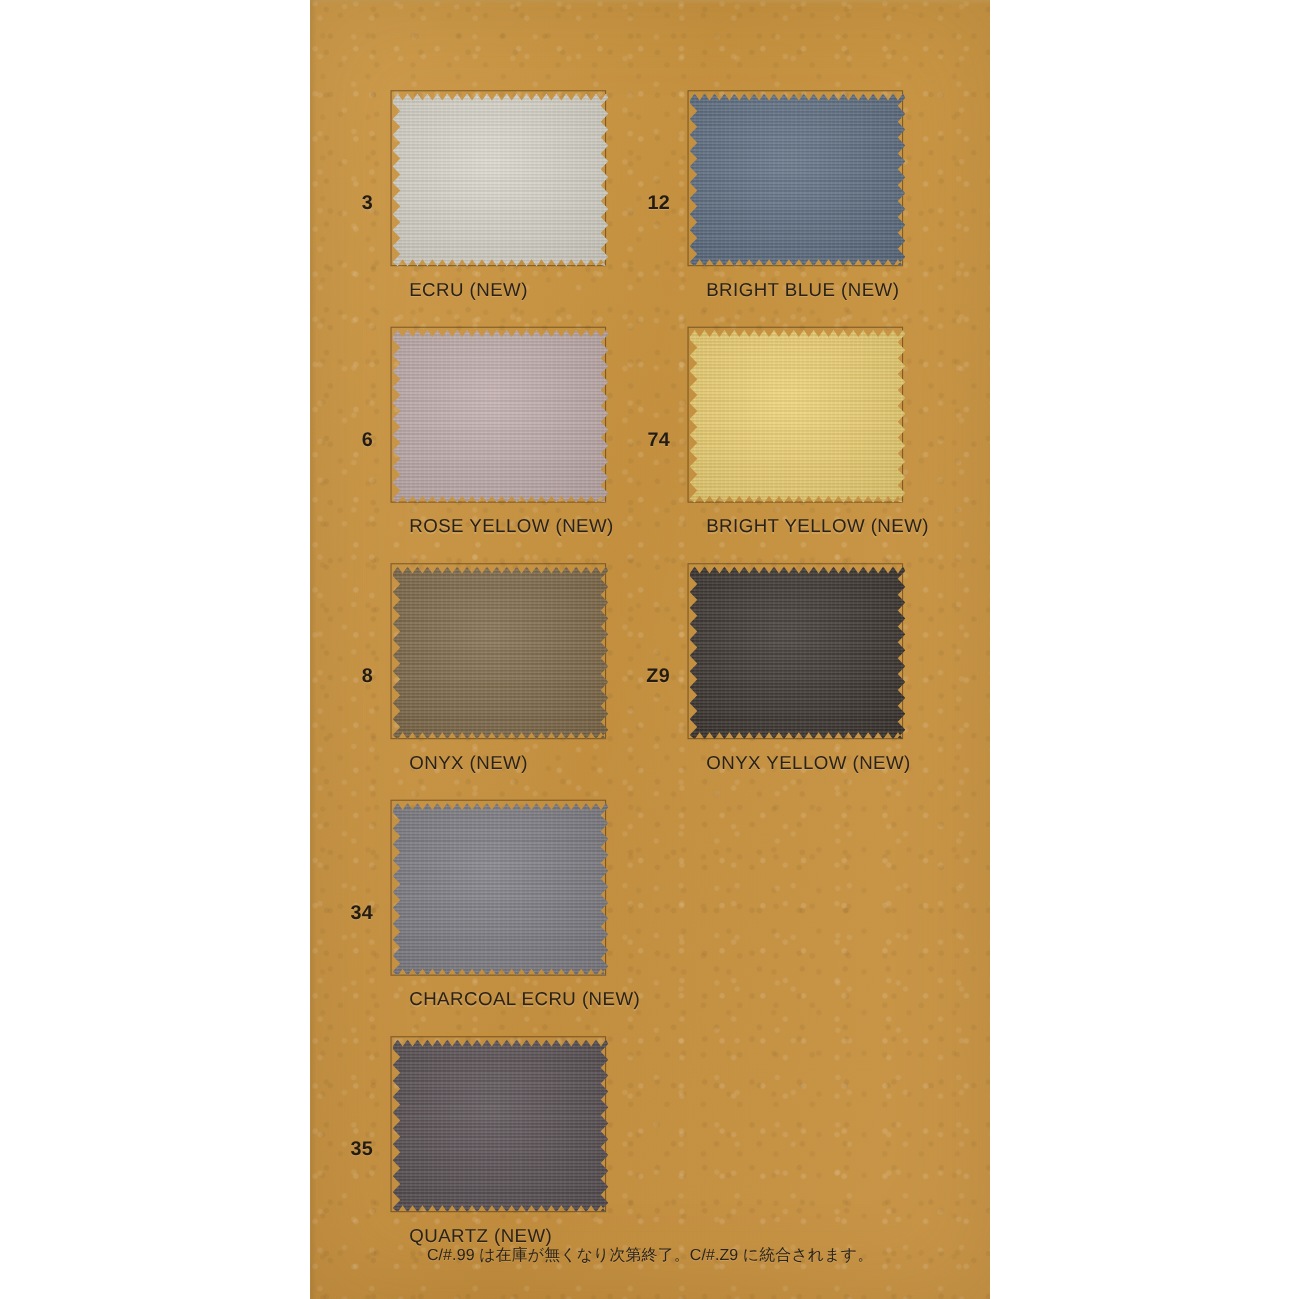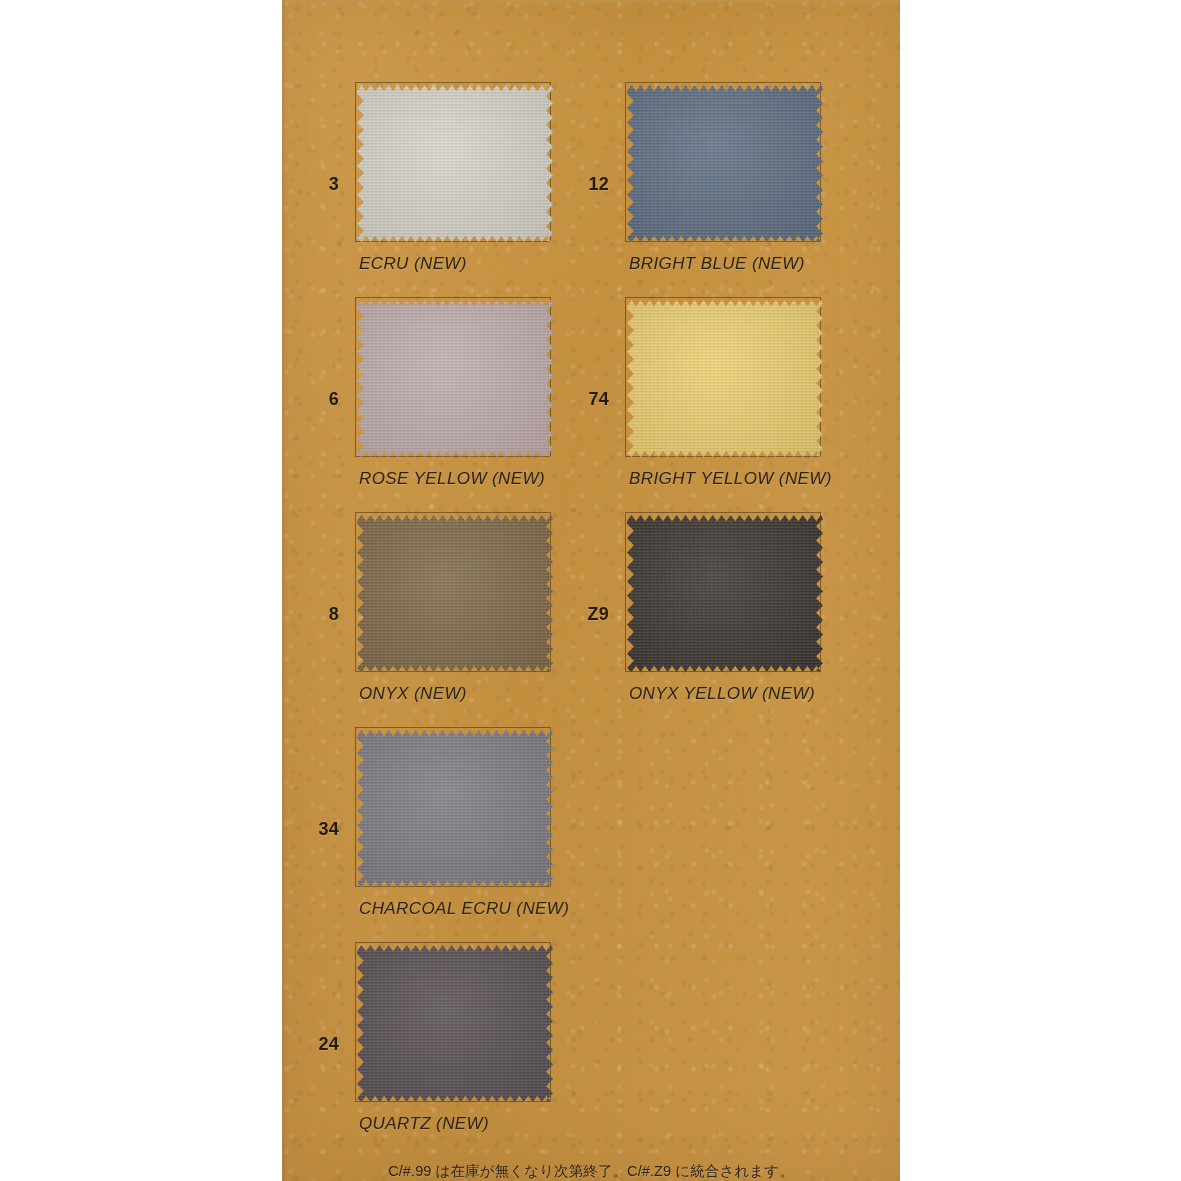--- a/index.html
+++ b/index.html
@@ -149,42 +149,40 @@
         rgba(255,255,255,.03) 1px,
         rgba(0,0,0,.02) 2px,
         rgba(0,0,0,.02) 4px
       ),
       radial-gradient(ellipse at 45% 40%, rgba(255,255,255,.10), rgba(0,0,0,.10) 95%);
   }
 
   
   .caption {
     position: absolute;
-    left: 4px;
+    left: 17px;
     top: 172px;
     white-space: nowrap;
     font-size: 17px;
-    font-style: italic;
     color: #2a2218;
     letter-spacing: .4px;
     text-shadow: 0 1px 0 rgba(255,255,255,.15);
   }
 
   
   #footnote {
     position: absolute;
     left: 0;
     right: 0;
     top: 1131px;
     text-align: center;
     font-size: 14.5px;
     color: #2b2318;
     letter-spacing: .1px;
     text-shadow: 0 1px 0 rgba(255,255,255,.15);
-    margin-top: 31px;
   }
 </style>
 </head>
 <body>
 
 <div id="page">
 
   <div id="card">
 
     <div id="swatch-grid">
@@ -238,21 +236,21 @@
         </div>
         <div class="entry" style="left: 73px; top: 727px;">
           <div class="code">34</div>
           <div class="frame"></div>
           <div class="swatch" style="background-color: rgb(124, 124, 131);">
             <div class="weave"></div>
           </div>
           <div class="caption">CHARCOAL ECRU (NEW)</div>
         </div>
         <div class="entry" style="left: 73px; top: 942px;">
-          <div class="code">24</div>
+          <div class="code">35</div>
           <div class="frame"></div>
           <div class="swatch" style="background-color: rgb(87, 78, 82);">
             <div class="weave"></div>
           </div>
           <div class="caption">QUARTZ (NEW)</div>
         </div>
       </div>
 
     <div id="footnote">C/#.99 は在庫が無くなり次第終了。C/#.Z9 に統合されます。</div>
   </div>

